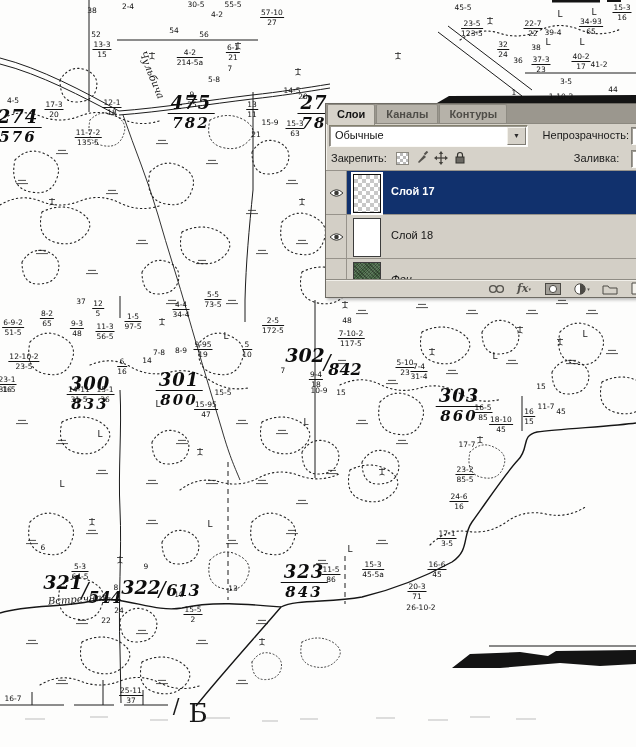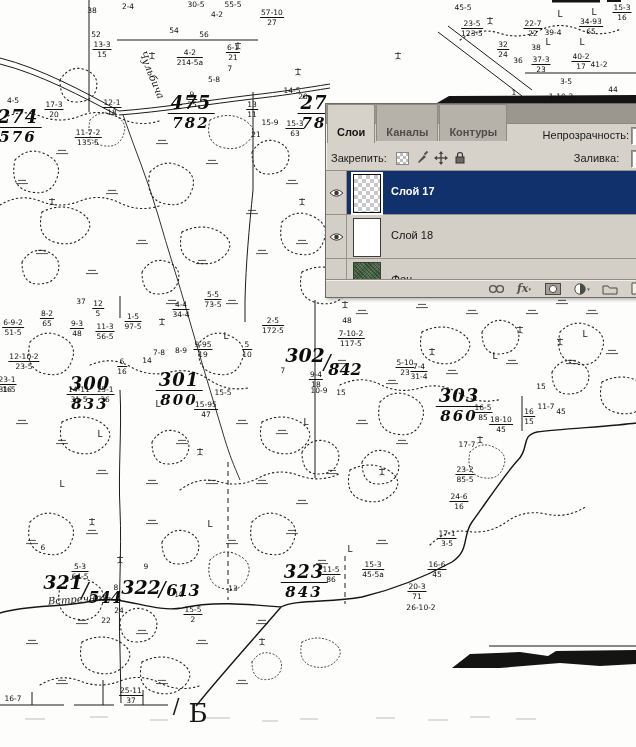--- a/index.html
+++ b/index.html
@@ -21,21 +21,21 @@
         font-family:"DejaVu Serif",serif;font-weight:700;font-style:italic;}
   .csn{font-size:19px;} .csd{font-size:16px;} .css{font-size:20px;font-weight:400;}
   .mt{position:absolute;color:#161616;white-space:nowrap;}
   
   #panel{position:absolute;left:325px;top:103px;width:330px;height:193px;z-index:10;
          background:#d6d2c9;border:1px solid #6e6b64;
          box-shadow:inset 1px 1px 0 #f4f2ec, 2px 2px 3px rgba(0,0,0,.25);
          font-size:11px;color:#141414;}
   #tabbar{position:absolute;left:0;top:0;width:100%;height:19px;background:#9b978e;
           border-bottom:1px solid #8b887f;}
-  .tab{display:inline-block;height:14px;padding:21px 9px 1px;font-weight:700;font-size:11px;
+  .tab{display:inline-block;height:14px;padding:3px 9px 1px;font-weight:700;font-size:11px;
        color:#4f4d48;background:#b6b2a9;border:1px solid #8e8b82;border-bottom:none;
        border-radius:2px 2px 0 0;margin:0 0 0 1px;vertical-align:top;line-height:13px;}
   .tab.active{background:#d6d2c9;color:#131313;position:relative;height:16px;}
   .lbl{position:absolute;font-size:11px;color:#1a1a1a;}
   #combo{position:absolute;left:3px;top:21px;width:197px;height:20px;background:#fff;
          border:1px solid;border-color:#84816f #fbfaf6 #fbfaf6 #84817a;
          box-shadow:inset 1px 1px 0 #9b9890;}
   #combo .ct{position:absolute;left:5px;top:3px;font-size:11px;color:#111;}
   #combo .cb{position:absolute;right:1px;top:1px;bottom:1px;width:17px;background:#d6d2c9;
          border:1px solid;border-color:#f3f1ea #7f7c74 #7f7c74 #f3f1ea;
@@ -564,20 +564,24 @@
         <div class="mt" style="left: 585px; top: 334px; font: 9px &quot;DejaVu Sans&quot;, sans-serif; transform: translate(-50%, -50%) rotate(0deg);">L</div>
         <div class="mt" style="left: 100px; top: 434px; font: 9px &quot;DejaVu Sans&quot;, sans-serif; transform: translate(-50%, -50%) rotate(0deg);">L</div>
       </div>
   </div>
 
   <div id="panel">
     <div id="tabbar">
       <span class="tab active">Слои</span><span class="tab">Каналы</span><span class="tab">Контуры</span>
     </div>
 
+    <div id="combo">
+      <span class="ct">Обычные</span>
+      <span class="cb">▼</span>
+    </div>
     <span class="lbl" style="left:208px;top:25px;width:95px;text-align:right;">Непрозрачность:</span>
     <span class="edit" style="left:305px;top:23px;">1</span>
 
     <span class="lbl" style="left:5px;top:48px;">Закрепить:</span>
     <span class="lockico" style="left:68px;">
       <span style="width:11px;height:11px;border:1px solid #8b887f;display:block;background-image:linear-gradient(45deg,#bbb 25%,transparent 25%,transparent 75%,#bbb 75%),linear-gradient(45deg,#bbb 25%,#fff 25%,#fff 75%,#bbb 75%);background-size:6px 6px;background-position:0 0,3px 3px;"></span>
     </span>
     <span class="lockico" style="left:88px;">
       <svg width="14" height="14">
           <path d="M3,11 L9,4 l2,2 -7,6 z" fill="#55534e"></path>

